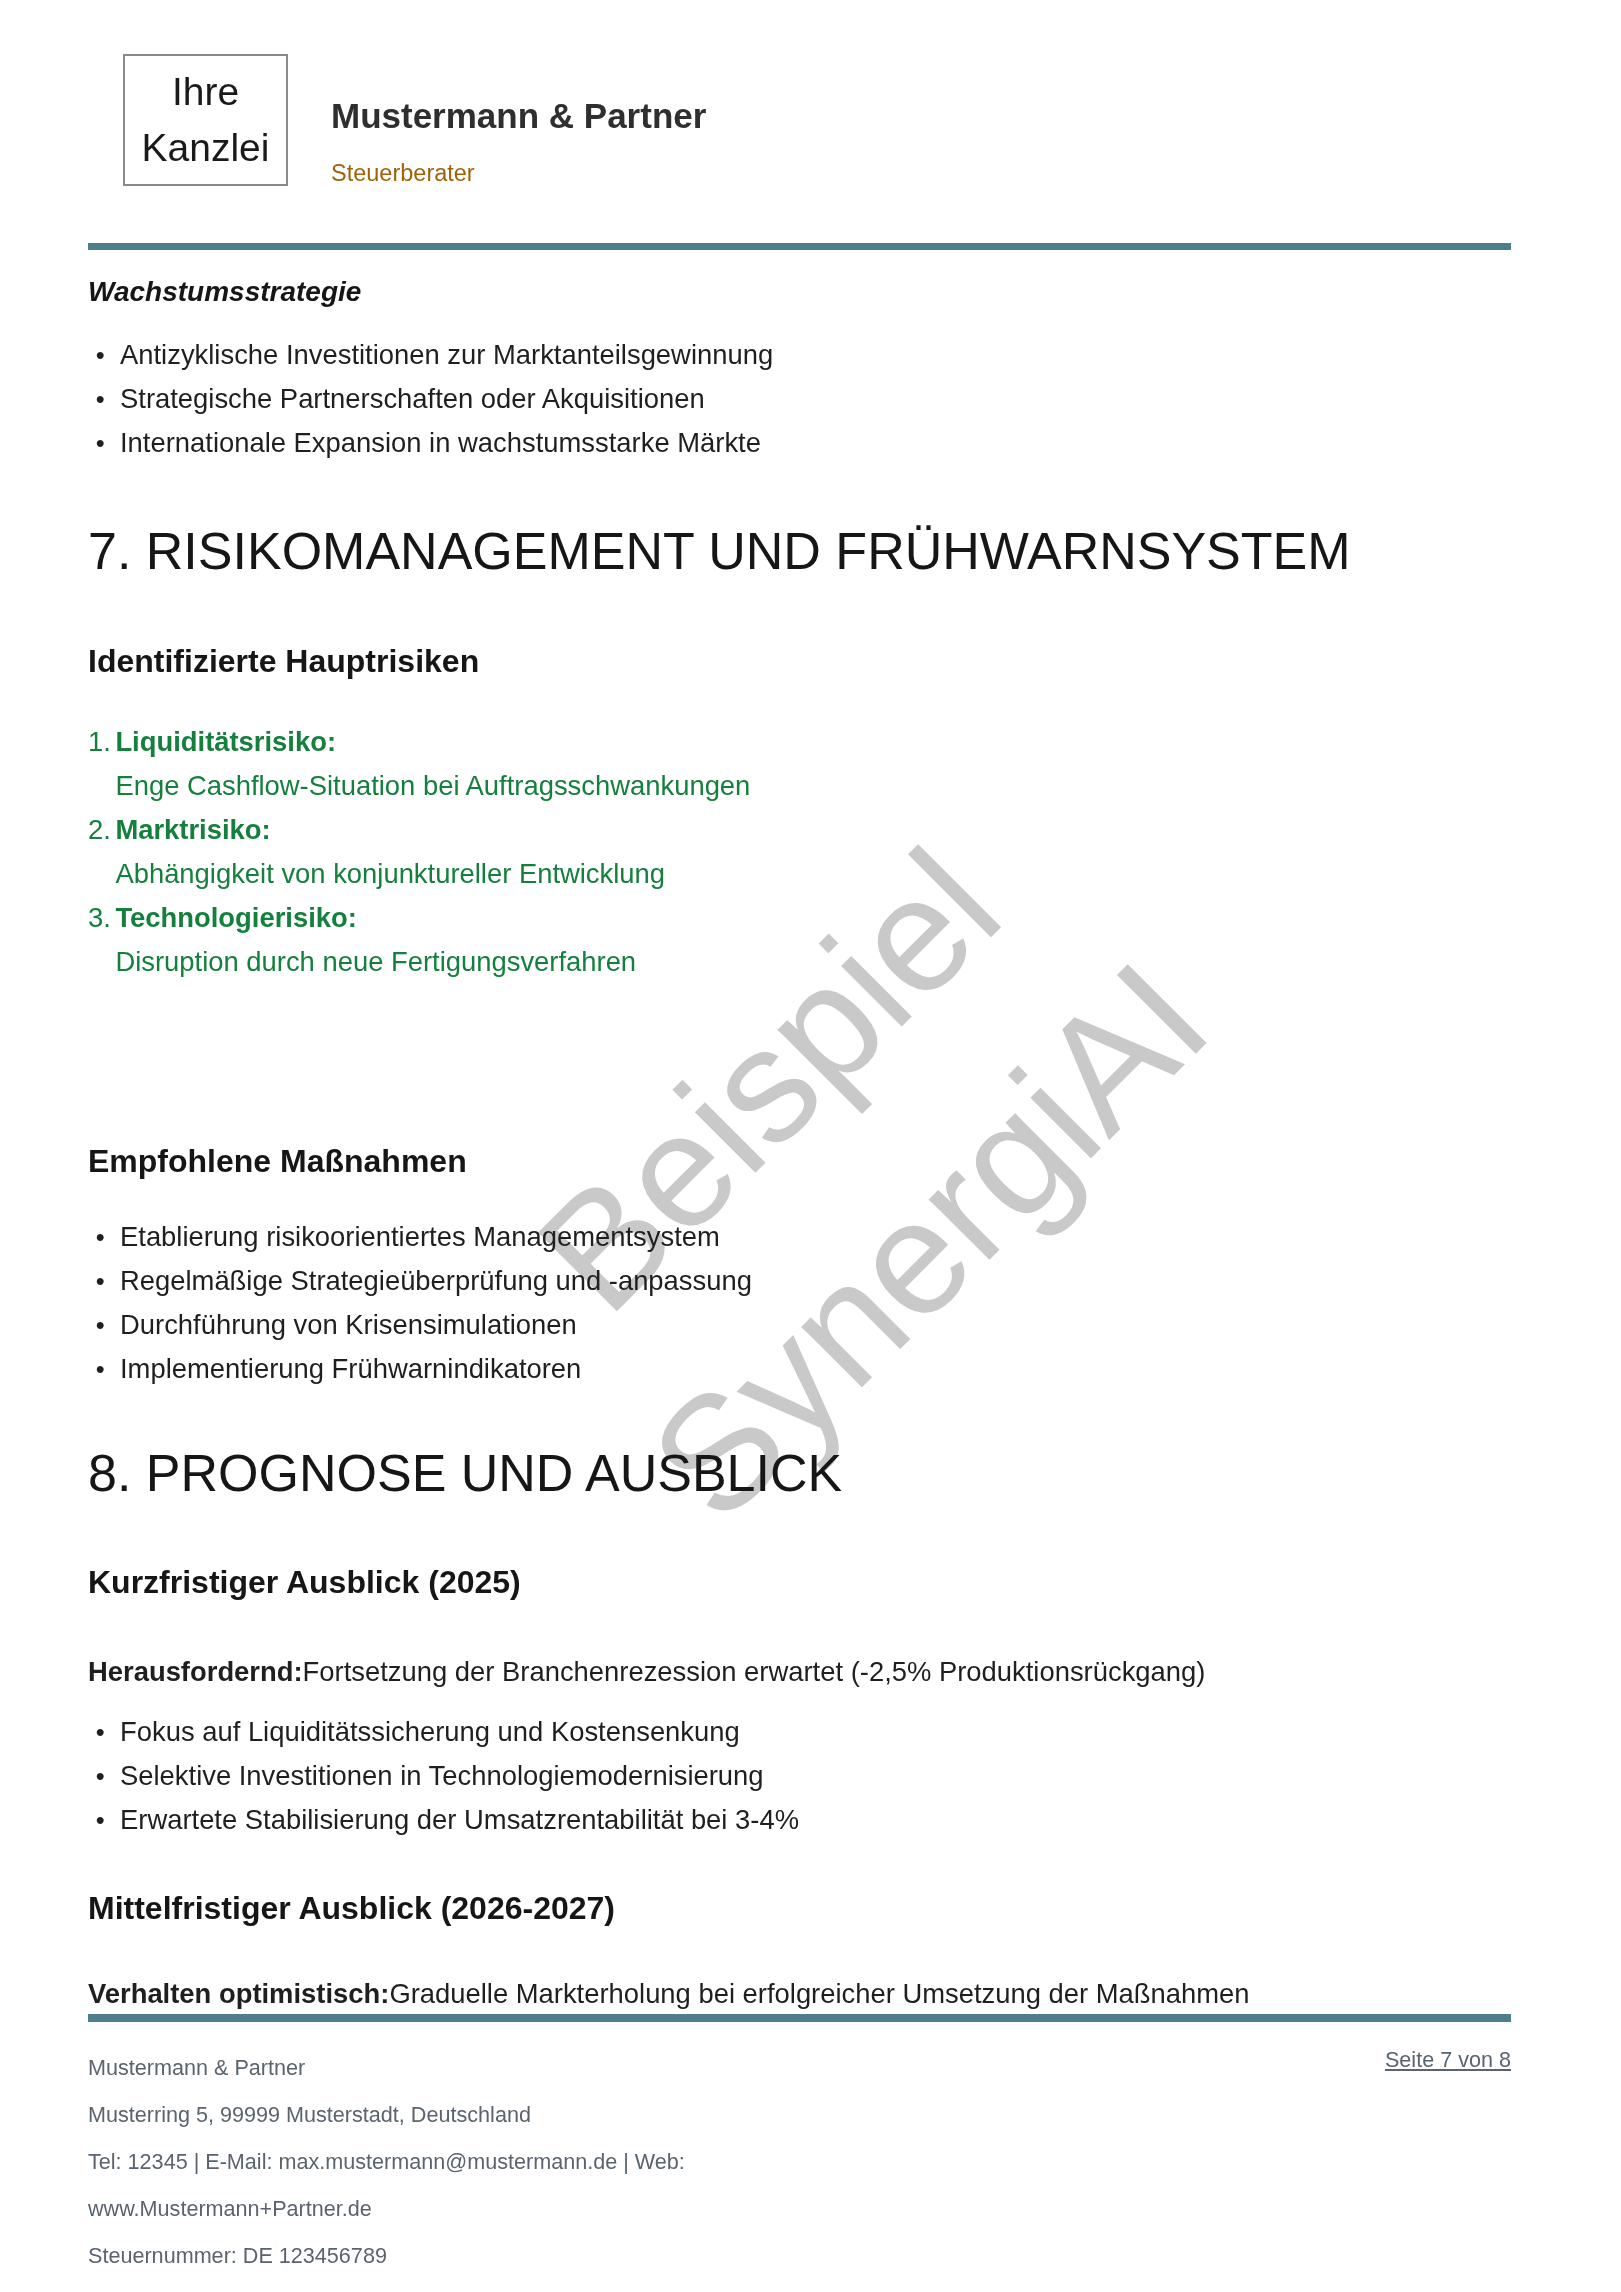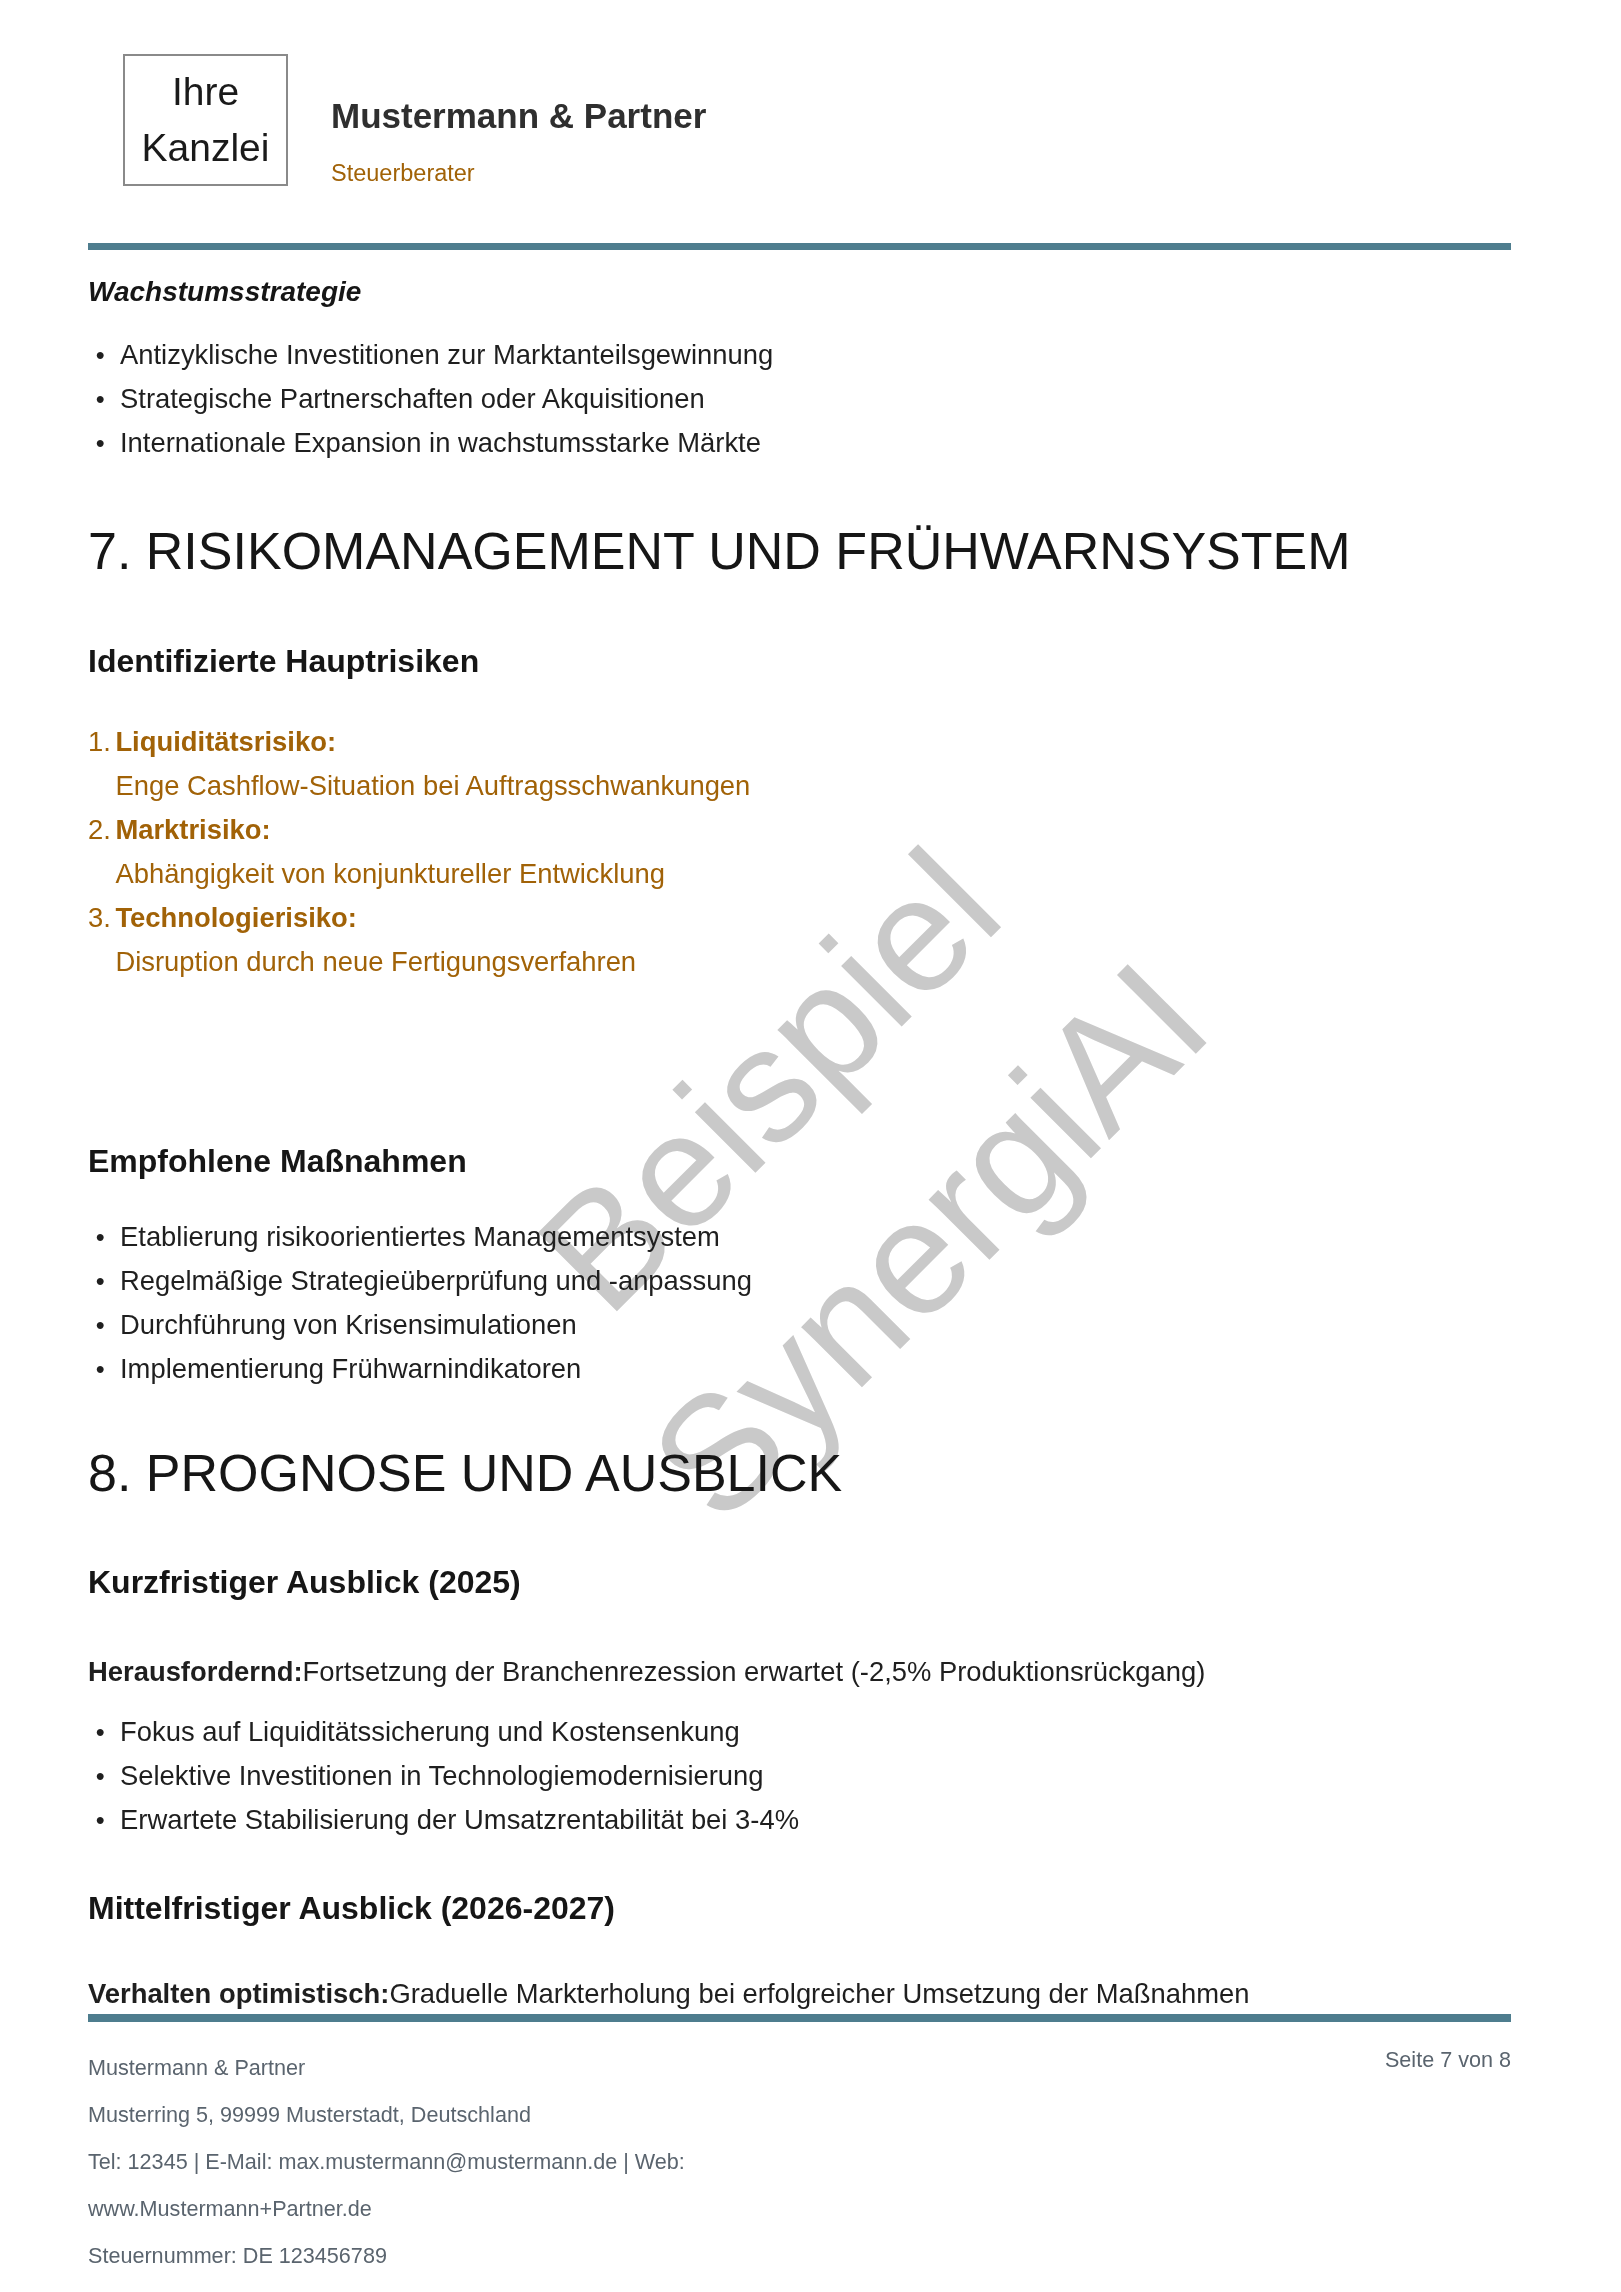--- a/index.html
+++ b/index.html
@@ -47,33 +47,33 @@
   .body-text{font-size:27.4px;line-height:44px;color:#1f1f1f;}
   
   .blist{font-size:27.4px;line-height:44px;color:#1f1f1f;}
   .blist .li{position:relative;padding-left:32px;}
   .blist .li::before{
     content:"\2022";
     position:absolute;left:7.8px;top:0;
     font-size:25.5px;color:#1f1f1f;
   }
   
-  .nlist{font-size:27.4px;line-height:44px;color:#a16207;}
+  .nlist{font-size:27.4px;line-height:44px;color:#15803d;}
   .nlist .num{display:inline-block;width:27.4px;}
   .nlist .term{font-weight:bold;}
   .nlist .desc{padding-left:27.4px;}
   .lead .lead-bold{font-weight:bold;}
   
   .footer-lines{
     position:absolute;left:88px;top:2044px;width:1078px;
     font-size:21.6px;line-height:47px;color:#5a646e;z-index:1;
   }
   .page-num{
     position:absolute;right:110px;top:2047px;
-    font-size:21.6px;color:#5a646e;z-index:1;
+    font-size:21.6px;color:#5a646e;z-index:1;text-decoration:underline;
   }
 </style>
 </head>
 <body>
 
 <div class="page">
 
   <div class="watermark">
     <div>Beispiel</div>
     <div>SynergiAI</div>

